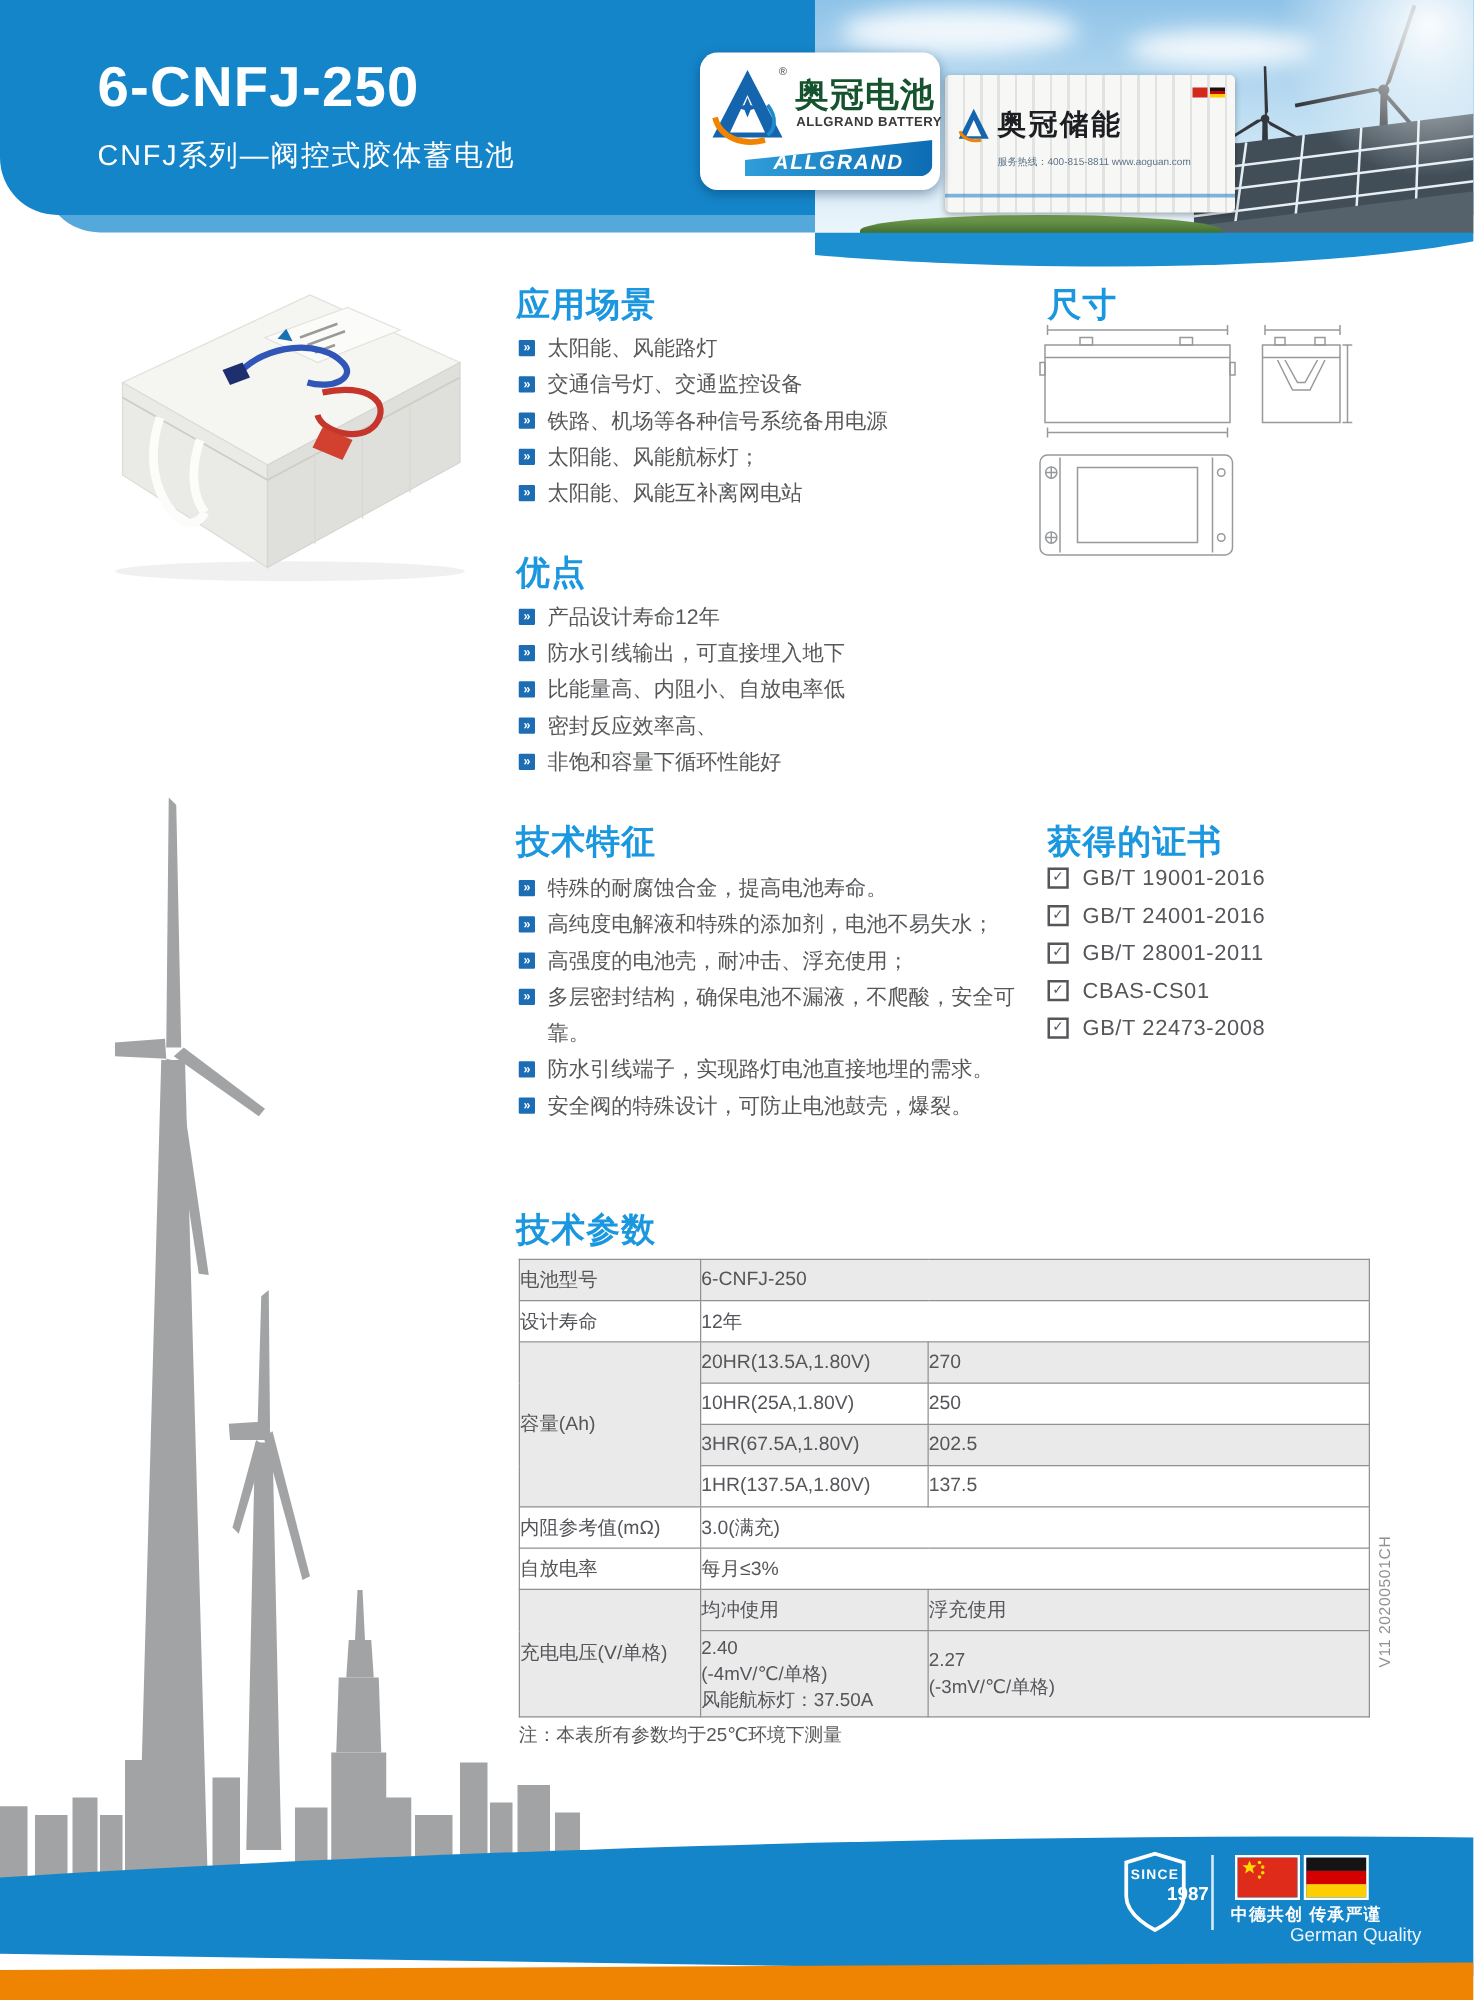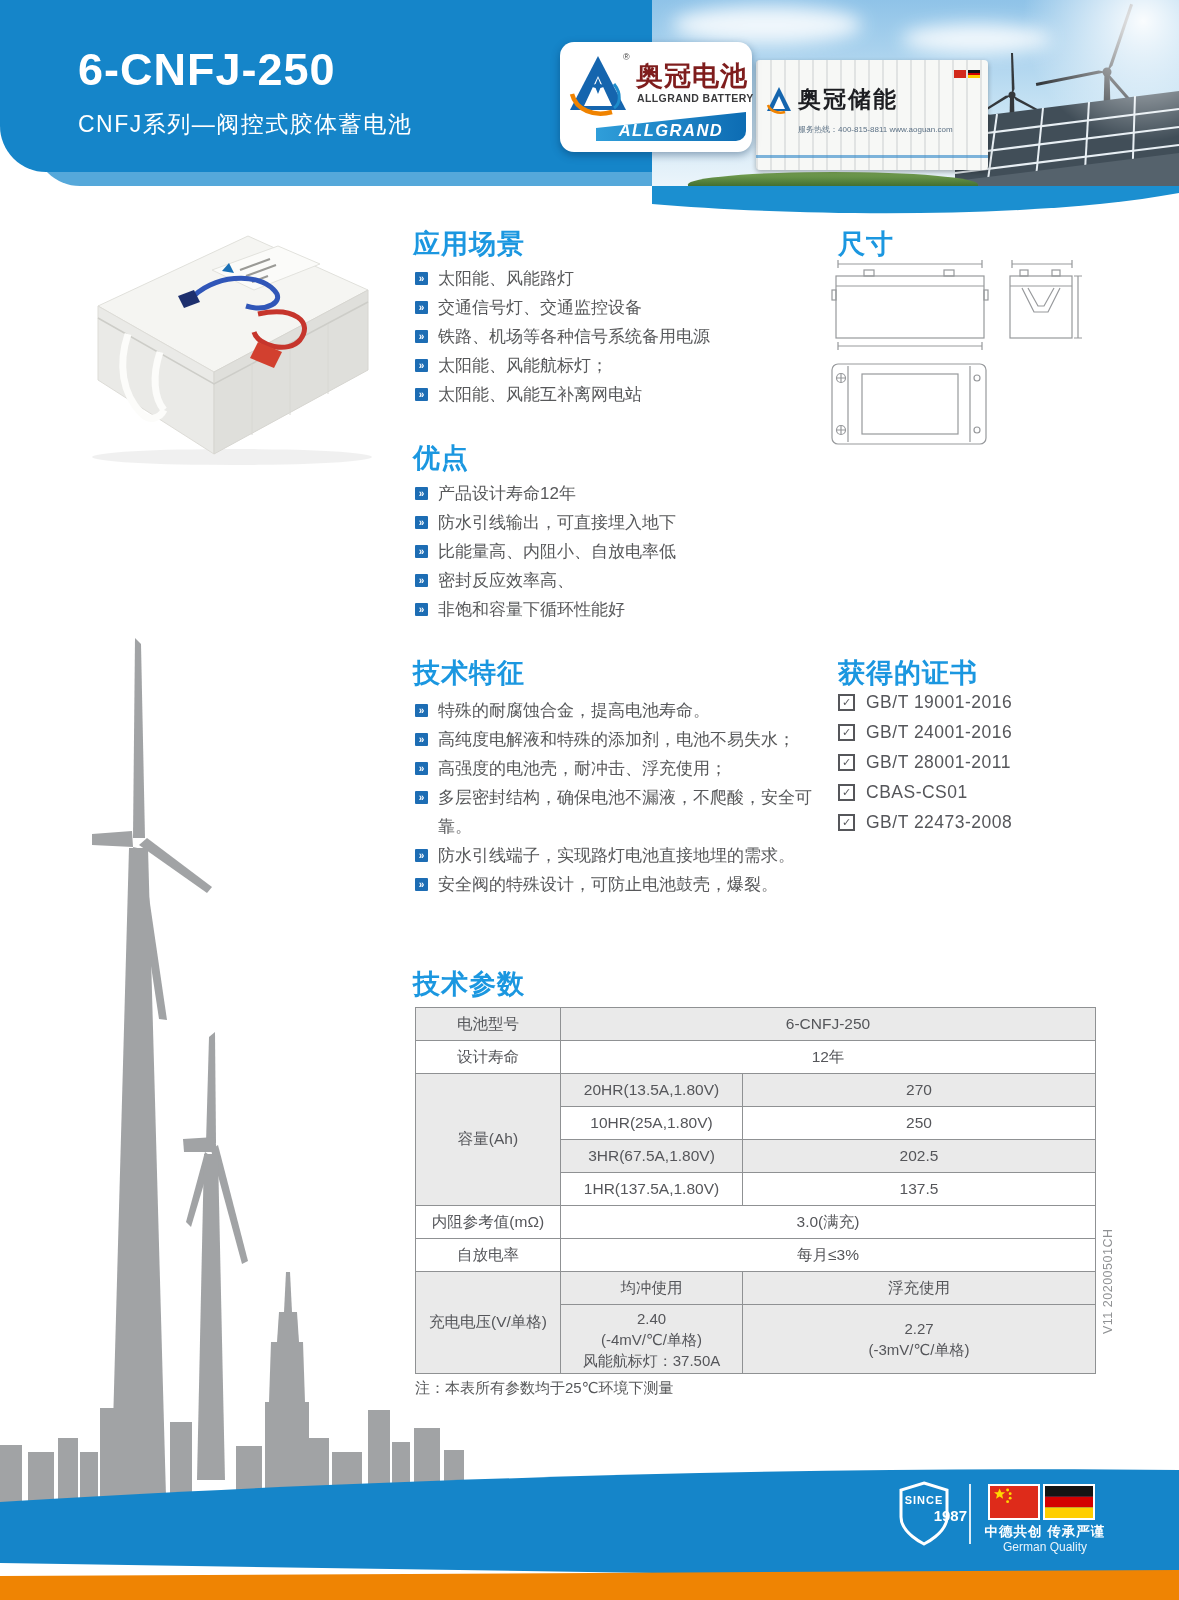--- a/index.html
+++ b/index.html
@@ -42,21 +42,21 @@
   .mini-flag{width:12px;height:8px;}
   .mini-flag.cn{background:#d22а1b;background:#d2291b;}
   .mini-flag.de{background:linear-gradient(180deg,#141414 33%,#cf0000 33% 66%,#ffce00 66%);}
   .cb-stripe{position:absolute;left:0;right:0;bottom:12px;height:3px;background:#2b86c8;opacity:.6;}
 
   
   .logo-badge{position:absolute;left:560px;top:42px;width:192px;height:110px;background:#fff;border-radius:14px;
               box-shadow:0 3px 9px rgba(0,40,80,.4);z-index:6;}
   .logo-mark{position:absolute;left:8px;top:12px;}
   .logo-reg{position:absolute;left:63px;top:10px;font-size:9px;color:#444;}
-  .brand-cn{position:absolute;left:76px;top:16px;font-size:27px;font-weight:bold;color:#7f1d1d;letter-spacing:1px;white-space:nowrap;text-align:right;}
+  .brand-cn{position:absolute;left:76px;top:16px;font-size:27px;font-weight:bold;color:#14532d;letter-spacing:1px;white-space:nowrap;text-align:right;}
   .brand-en{position:absolute;left:77px;top:50px;font-size:10.5px;font-weight:bold;color:#3a3a3c;letter-spacing:.4px;white-space:nowrap;}
   .ribbon{position:absolute;left:36px;top:70px;width:150px;height:29px;
           background:linear-gradient(90deg,#2f9eda,#0d6cb3);
           clip-path:polygon(0 55%,100% 0,100% 100%,0 100%);
           color:#fff;font-weight:bold;font-style:italic;font-size:16.5px;letter-spacing:1.5px;
           text-align:center;line-height:37px;border-radius:0 0 10px 0;}
 
   
   .battery{position:absolute;left:62px;top:214px;z-index:1;}
 
@@ -78,42 +78,42 @@
   
   .clist{position:absolute;left:838px;top:692px;z-index:5;}
   .citem{display:flex;align-items:center;margin-bottom:9px;}
   .cb{width:13px;height:13px;border:2px solid #55565a;margin-right:11px;font-size:11px;line-height:13px;
       text-align:center;color:#55565a;font-weight:bold;}
   .ctext{font-size:17.5px;color:#55565a;letter-spacing:.5px;}
 
   
   .params{position:absolute;left:415px;top:1007px;border-collapse:collapse;table-layout:fixed;width:680px;
           font-size:15.5px;color:#55565a;z-index:5;}
-  .params td{border:1px solid #8f9193;text-align:center;padding:0;height:32px;background:#fff;vertical-align:middle;}
+  .params td{border:1px solid #8f9193;text-align:left;padding:0;height:32px;background:#fff;vertical-align:middle;}
   .params td.g{background:#eaeaea;}
   .params tr.vals td{height:68px;}
   .vline{line-height:1.4;font-size:15px;}
   .note{position:absolute;left:415px;top:1379px;font-size:15px;color:#57585a;z-index:5;}
 
   
   .version{position:absolute;left:1101px;top:1334px;transform:rotate(-90deg);transform-origin:0 0;
            font-size:12.5px;color:#8f9193;letter-spacing:.5px;white-space:nowrap;z-index:5;}
 
   
   .footer-svg{position:absolute;left:0;top:1455px;z-index:6;}
   .shield{position:absolute;left:897px;top:1481px;width:54px;height:66px;z-index:7;}
   .shield svg{position:absolute;left:0;top:0;}
   .sh-since{position:absolute;left:0;top:13px;width:54px;text-align:center;font-size:11px;font-weight:bold;color:#fff;letter-spacing:1px;}
   .sh-year{position:absolute;left:16px;top:26px;width:54px;text-align:right;font-size:15px;font-weight:bold;color:#fff;}
   .fdivider{position:absolute;left:969px;top:1484px;width:2px;height:60px;background:rgba(255,255,255,.85);z-index:7;}
   .fflags{position:absolute;left:988px;top:1484px;display:flex;gap:3px;z-index:7;}
   .fflag{border:2px solid #fff;display:block;}
   .f-cn{position:absolute;left:984px;top:1523px;width:122px;text-align:center;font-size:13.5px;font-weight:bold;
         color:#fff;letter-spacing:1px;white-space:nowrap;z-index:7;}
-  .f-en{position:absolute;left:984px;top:1540px;width:122px;text-align:center;font-size:12px;color:#e9f3fb;z-index:7;}
+  .f-en{position:absolute;left:1032px;top:1540px;width:122px;text-align:left;font-size:15px;color:#e9f3fb;z-index:7;}
 </style>
 </head>
 <body>
 
 <div class="page">
 
   <svg class="sil" width="500" height="905" viewBox="0 0 500 905">
     <g fill="#a1a3a5">
 
       <polygon points="92,234 132,231 133,247 92,245"></polygon>

